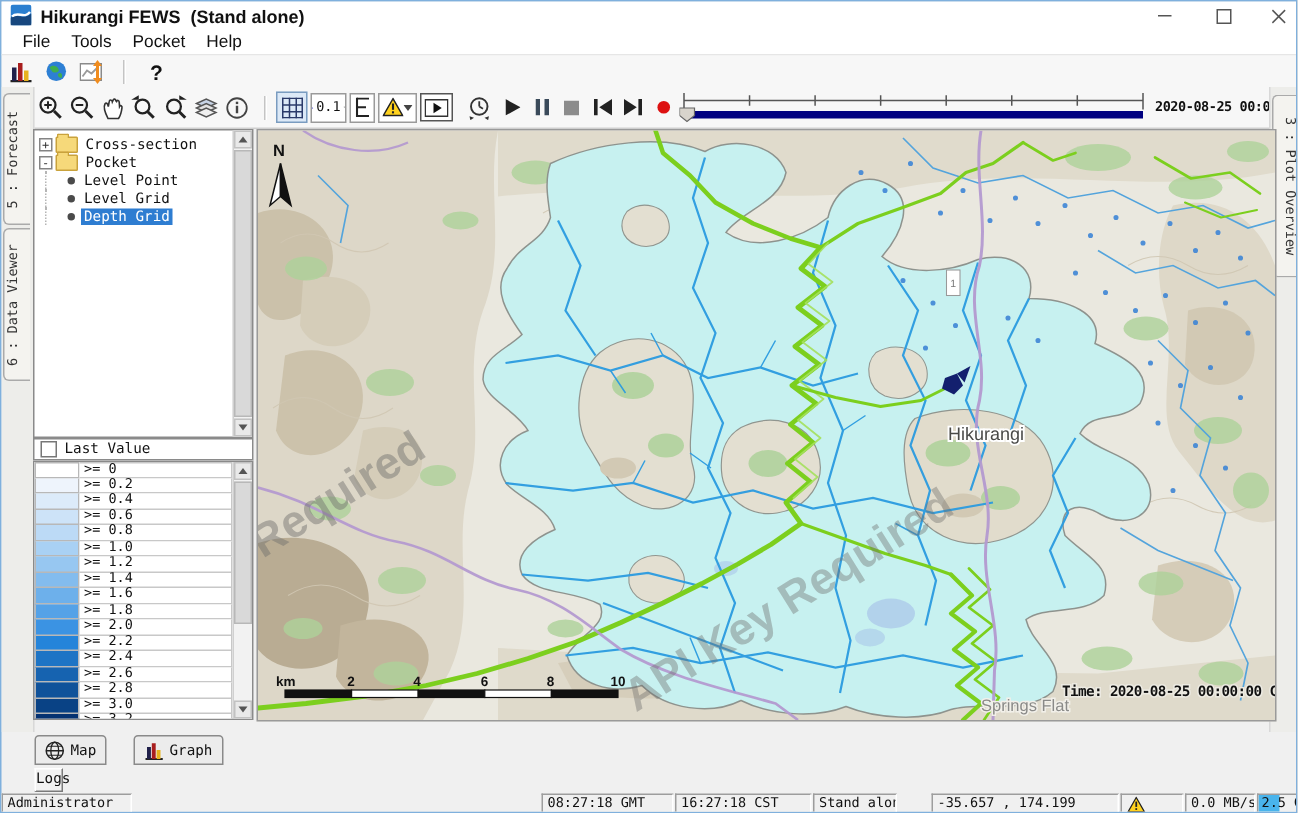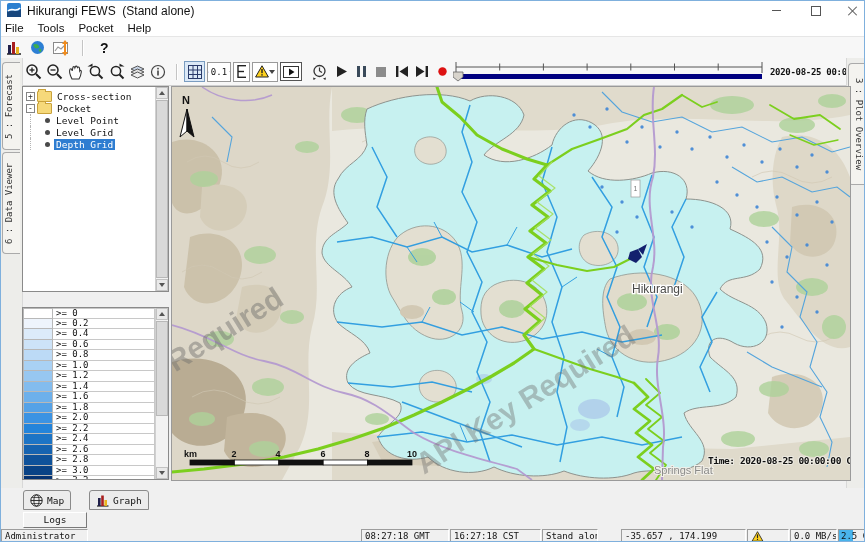--- a/index.html
+++ b/index.html
@@ -1,29 +1,29 @@
 <!DOCTYPE html>
 <html><head>
 <meta charset="utf-8">
 <style>
   html,body{margin:0;padding:0;background:#d8d8d8;font-family:"Liberation Sans",sans-serif;}
   #app{position:relative;width:865px;height:542px;background:#f0f0f0;border:1px solid #7fb0dd;box-sizing:border-box;overflow:hidden;}
   
-  .titlebar{position:absolute;left:0;top:0;width:100%;height:19px;background:#ffffff;}
+  .titlebar{position:absolute;left:0;top:0;width:100%;height:19px;background:#ffffff;font-weight:bold;}
   .title-icon{position:absolute;left:6px;top:2px;width:14px;height:14px;}
   .title-text{position:absolute;left:26px;top:3px;font-size:12px;color:#111;white-space:pre;}
   .winbtn{position:absolute;top:0;width:26px;height:19px;display:flex;align-items:center;justify-content:center;}
   .winbtn .mini{width:9px;height:1px;background:#555;}
   .winbtn .maxi{width:8px;height:8px;border:1px solid #555;}
   .winbtn .clos{position:relative;width:9px;height:9px;}
   .winbtn .clos:before,.winbtn .clos:after{content:"";position:absolute;left:4px;top:-1px;width:1px;height:12px;background:#555;}
   .winbtn .clos:before{transform:rotate(45deg);}
   .winbtn .clos:after{transform:rotate(-45deg);}
   
-  .menubar{position:absolute;left:0;top:19px;width:100%;height:17px;background:#ffffff;display:flex;align-items:center;padding-left:4px;box-sizing:border-box;border-bottom:1px solid #e6e6e6;}
+  .menubar{position:absolute;left:0;top:19px;width:100%;height:17px;background:#ffffff;display:flex;align-items:center;padding-left:14px;box-sizing:border-box;border-bottom:1px solid #e6e6e6;}
   .menu-item{font-size:11.5px;color:#111;padding:0 8px 0 0;margin-right:6px;}
   
   .toolbar1{position:absolute;left:0;top:36px;width:100%;height:21px;background:#f7f7f7;display:flex;align-items:center;padding-left:5px;box-sizing:border-box;}
   .toolbar2{position:absolute;left:0;top:57px;width:848px;height:28px;background:#f7f7f7;border-bottom:1px solid #cfcfcf;display:flex;align-items:center;padding-left:24px;box-sizing:border-box;}
   .tb-icon{flex:none;display:flex;align-items:center;justify-content:center;}
   .tb-sep{flex:none;width:1px;height:16px;background:#c4c4c4;border-right:1px solid #fff;margin:0 6px;}
   .boxbtn{flex:none;display:flex;align-items:center;justify-content:center;background:#fff;border:1px solid #9a9a9a;box-sizing:border-box;}
   .boxbtn.pressed{background:#dce9f7;border-color:#7a9cc0;}
   .help-q{font-size:14px;font-weight:bold;color:#111;margin-left:10px;}
   .combo-val{font-size:9px;color:#111;margin:0 2px;font-family:"DejaVu Sans Mono",monospace;}
@@ -68,21 +68,21 @@
   
   .tabbar{position:absolute;left:0;top:487px;width:100%;height:23px;}
   .btab{position:absolute;top:2px;height:20px;background:#ececec;border:1px solid #8a8a8a;border-radius:3px 3px 0 0;box-sizing:border-box;display:flex;align-items:center;padding:0 6px;font:9.5px "DejaVu Sans Mono",monospace;color:#111;}
   .btab.active{top:0;height:23px;background:#fafafa;}
   .btab .ticon{margin-right:4px;display:flex;}
   .tab-sq{width:7px;height:7px;border:1px solid #111;margin-left:8px;}
   .tab-x{position:relative;width:9px;height:9px;margin-left:6px;}
   .tab-x:before,.tab-x:after{content:"";position:absolute;left:4px;top:-1px;width:1.6px;height:12px;background:#111;}
   .tab-x:before{transform:rotate(45deg);}
   .tab-x:after{transform:rotate(-45deg);}
-  .logs-btn{position:absolute;left:22px;top:511px;width:64px;height:16px;background:#f2f2f2;border:1px solid;border-color:#fff #7a7a7a #7a7a7a #fff;box-sizing:border-box;font:9.5px "DejaVu Sans Mono",monospace;color:#111;text-align:center;line-height:14px;}
+  .logs-btn{position:absolute;left:22px;top:511px;width:19px;height:16px;background:#f2f2f2;border:1px solid;border-color:#fff #7a7a7a #7a7a7a #fff;box-sizing:border-box;font:9.5px "DejaVu Sans Mono",monospace;color:#111;text-align:center;line-height:14px;}
   
   .statusbar{position:absolute;left:0;top:528px;width:100%;height:14px;background:#f0f0f0;}
   .seg{position:absolute;top:0;height:14px;border:1px solid;border-color:#9d9d9d #fff #fff #9d9d9d;box-sizing:border-box;font:9px "DejaVu Sans Mono",monospace;color:#111;line-height:12px;padding-left:3px;white-space:nowrap;overflow:hidden;background:#f0f0f0;}
   .mem-fill{position:absolute;left:0;top:0;bottom:0;width:55%;background:#49b4ec;z-index:0;}
   .seg .seg-text{position:relative;z-index:1;}
 </style>
 </head>
 <body>
 
 <div id="app">
@@ -343,20 +343,24 @@
       <div class="sb-btn sb-up">
           <span class="arr-up"></span>
         </div>
       <div class="sb-btn sb-down">
           <span class="arr-down"></span>
         </div>
       <div class="sb-thumb" style="top:13px;bottom:13px"></div>
     </div>
   </div>
 
+  <div class="legend-header">
+    <span class="legend-checkbox"></span>
+    <span class="legend-title">Last Value</span>
+  </div>
   <div class="legend-list">
     <div class="legend-rows">
         <div class="legend-row">
           <span class="swatch" style="background: rgb(255, 255, 255);"></span>
           <span class="legend-label">&gt;= 0</span>
         </div>
         <div class="legend-row">
           <span class="swatch" style="background: rgb(238, 244, 252);"></span>
           <span class="legend-label">&gt;= 0.2</span>
         </div>

